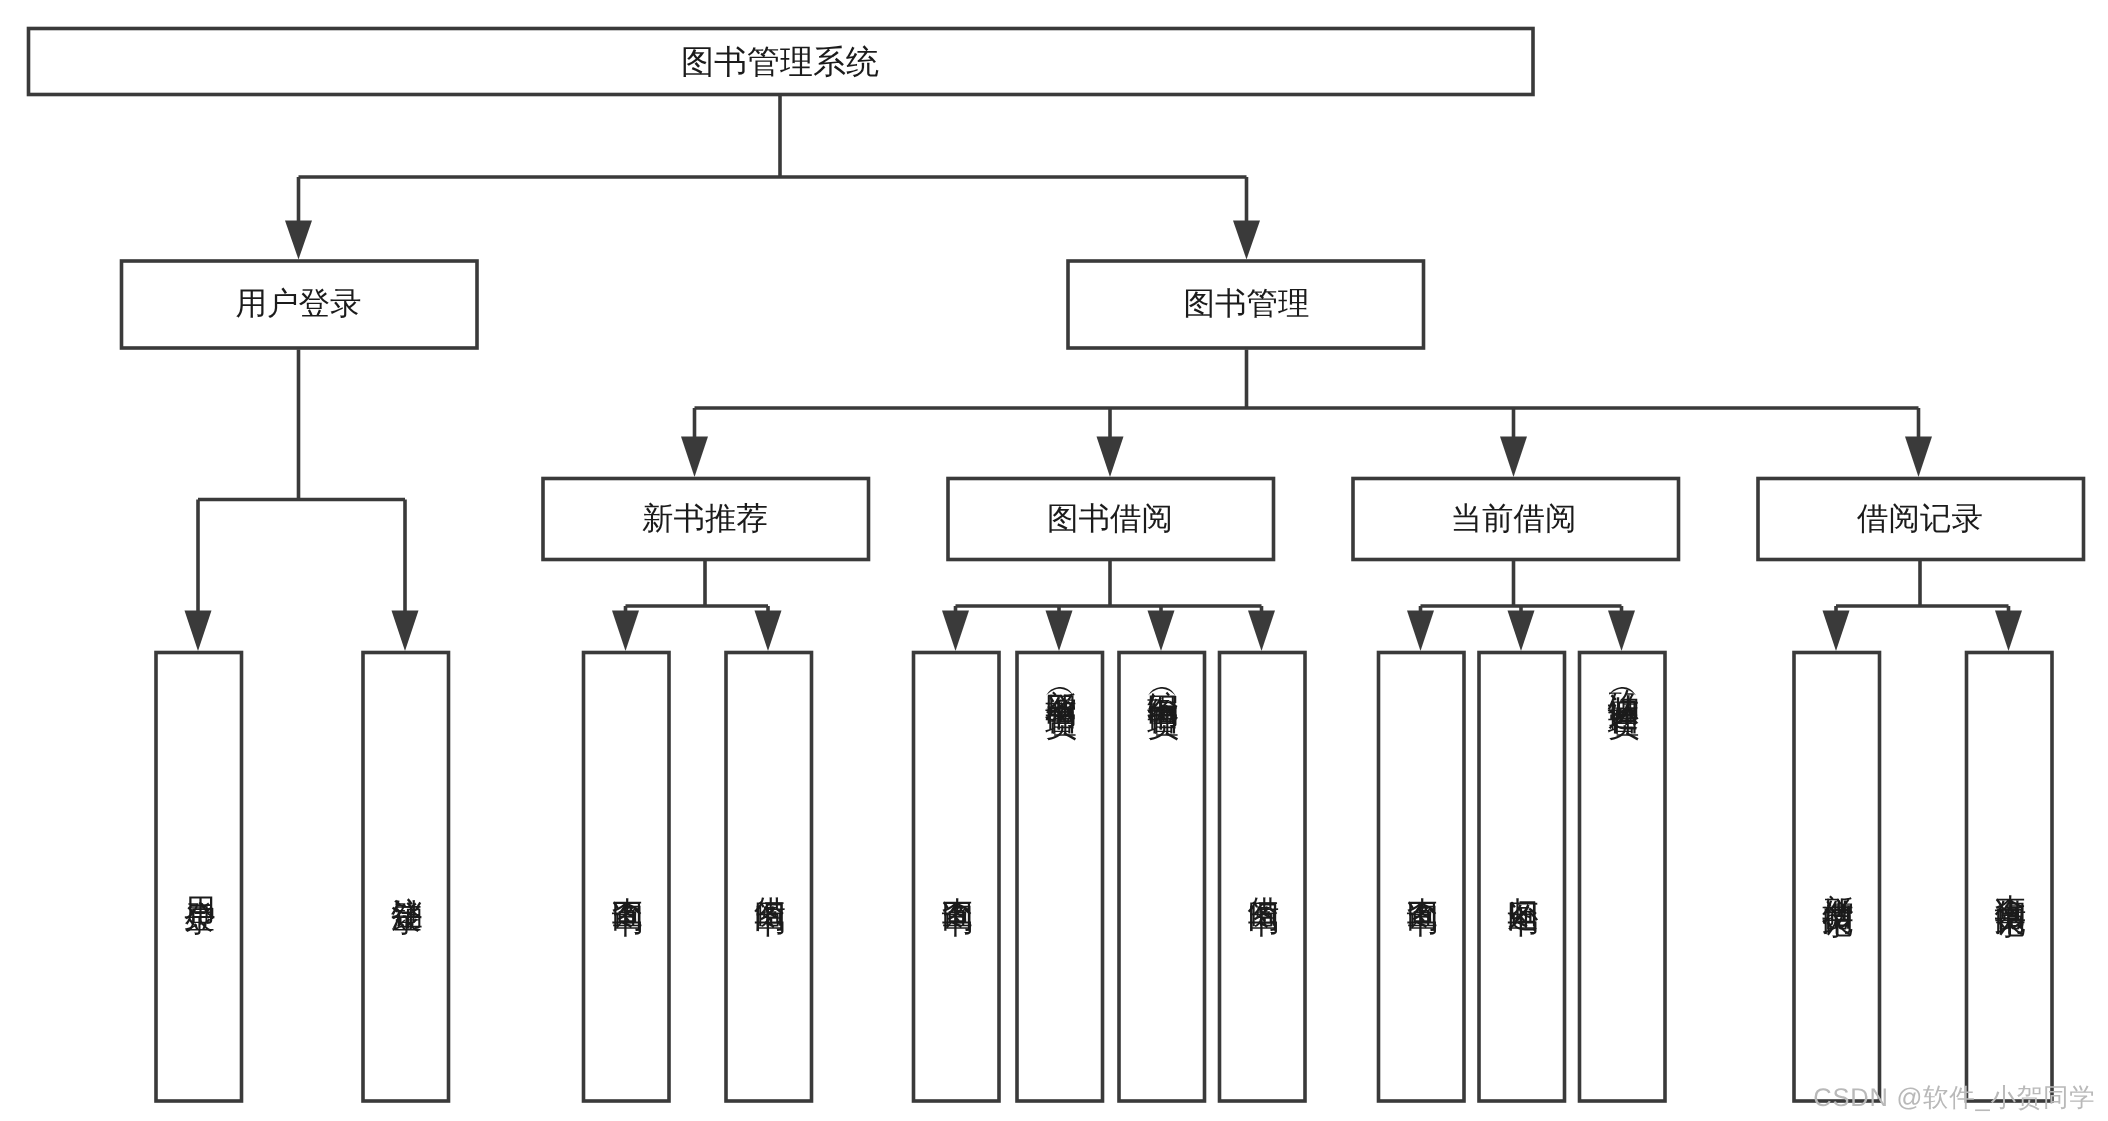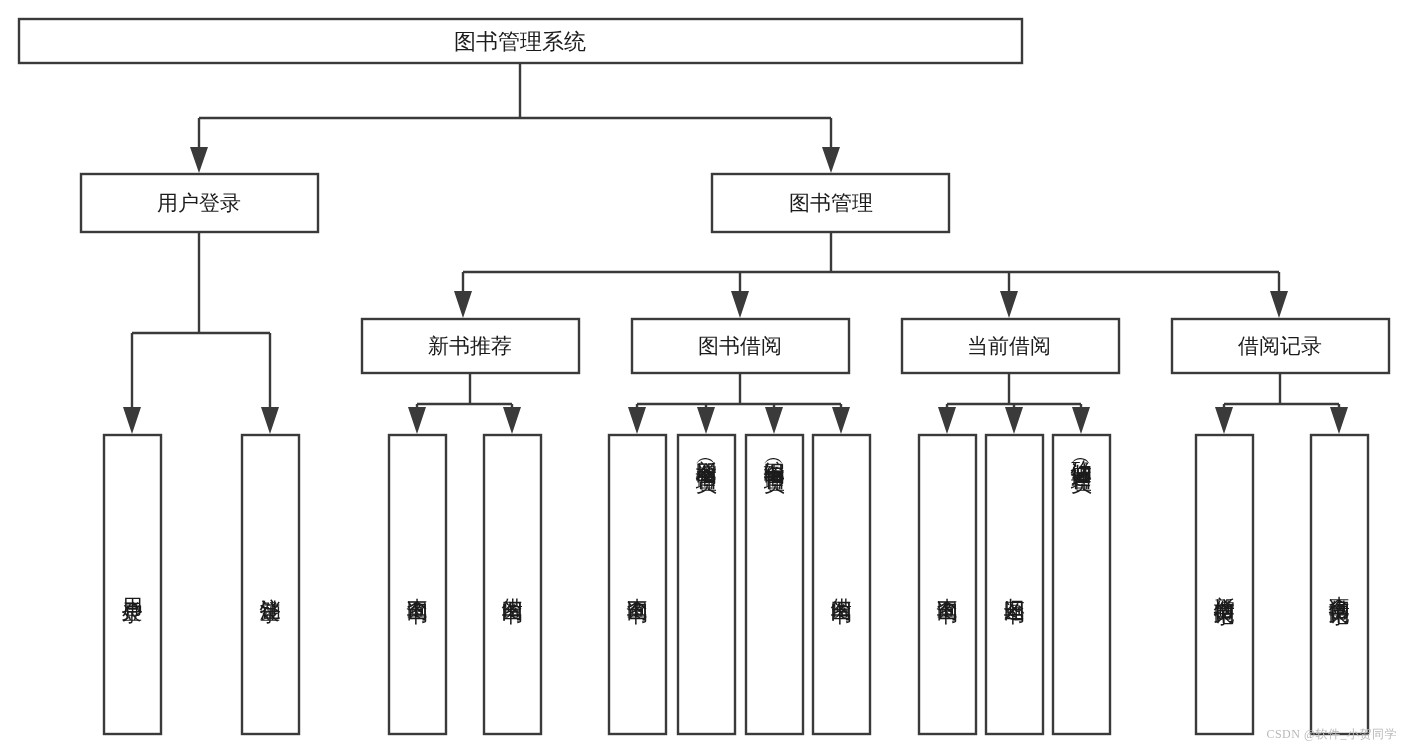--- a/index.html
+++ b/index.html
@@ -67,22 +67,22 @@
     line-height: 1.12;
     letter-spacing: 2px;
     color: #1b1b1b;
     white-space: nowrap;
     text-align: center;
   }
   .watermark {
     position: absolute;
     right: 8px;
     bottom: 4px;
-    font-family: Liberation Serif, serif;
-    font-size: 12px;
+    font-family: Liberation Sans, sans-serif;
+    font-size: 17px;
     color: #b9b9b9;
     letter-spacing: 0.5px;
     white-space: nowrap;
   }
 </style>
 </head>
 <body>
 
 <div id="diagram-root">
 

